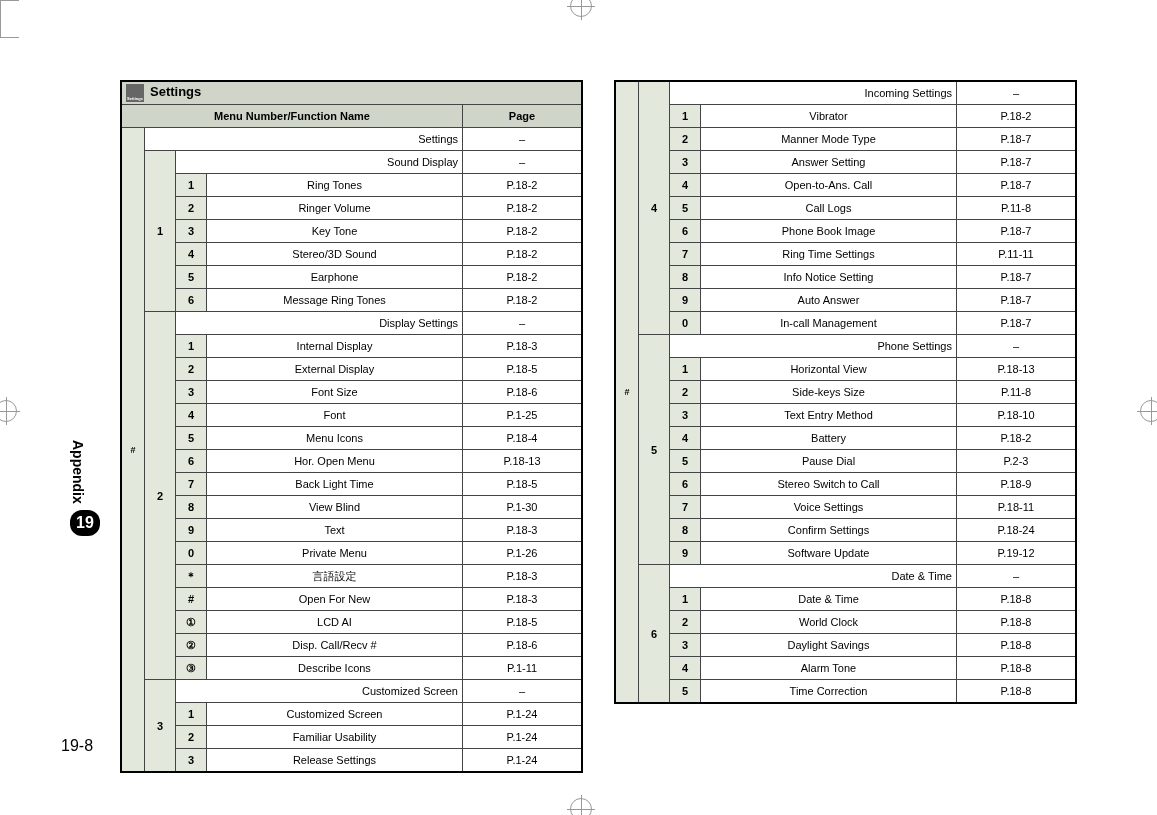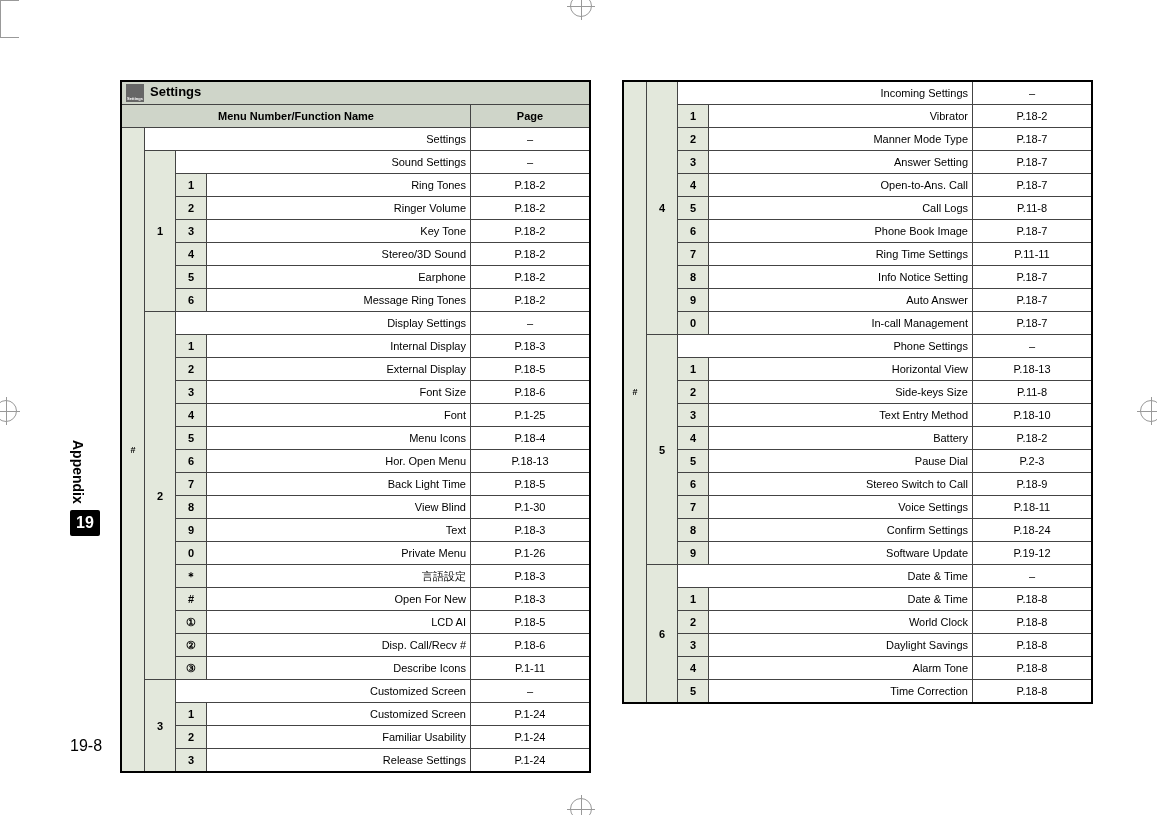--- a/index.html
+++ b/index.html
@@ -33,21 +33,21 @@
   .reg-mark::after  { top: 50%; left: -4px; right: -4px; height: 1px; }
   .reg-left  { left: -5px; top: 400px; }
   .reg-right { right: -5px; top: 400px; }
   .reg-top   { top: -5px; left: 570px; }
   .reg-bottom{ bottom: -5px; left: 570px; }
 
   .page {
     position: absolute;
     top: 80px;
     left: 120px;
-    right: 64px;
+    right: 80px;
     display: flex;
     gap: 31px;
   }
 
   .col {
     flex: 1;
   }
 
   table.settings {
     border-collapse: collapse;
@@ -103,47 +103,47 @@
     font-size: 9px;
   }
   .page-col {
     width: 110px;
     text-align: center;
   }
   .section-name {
     text-align: right;
   }
   .item-name {
-    text-align: right;
+    text-align: center;
   }
 
   .sidebar {
     position: absolute;
     left: 70px;
     top: 440px;
     text-align: center;
   }
   .sidebar .appendix {
     writing-mode: vertical-rl;
     font-weight: bold;
     font-size: 14px;
     margin-bottom: 6px;
   }
   .sidebar .chapnum {
     background: #000;
     color: #fff;
     font-weight: bold;
     font-size: 16px;
     padding: 4px 6px;
-    border-radius: 2px;
+    border-radius: 12px;
     display: inline-block;
   }
   .pagenum {
     position: absolute;
-    left: 70px;
+    left: 61px;
     bottom: 60px;
     font-size: 16px;
     text-align: right;
   }
 </style>
 </head>
 <body>
 
 <div class="crop-tl2"></div>
 <div class="crop-br2"></div>
@@ -169,21 +169,21 @@
             <th colspan="4">Menu Number/Function Name</th>
             <th class="page-col">Page</th>
           </tr>
           <tr>
             <td class="hash-col" rowspan="28">#</td>
             <td colspan="3" class="section-name">Settings</td>
             <td class="page-col">–</td>
           </tr>
           <tr>
             <td class="num-col bold" rowspan="7">1</td>
-            <td colspan="2" class="section-name">Sound Settings</td>
+            <td colspan="2" class="section-name">Sound Display</td>
             <td class="page-col">–</td>
           </tr>
           <tr>
             <td class="num-col">1</td>
             <td class="item-name">Ring Tones</td>
             <td class="page-col">P.18-2</td>
           </tr>
           <tr>
             <td class="num-col">2</td>
             <td class="item-name">Ringer Volume</td>

